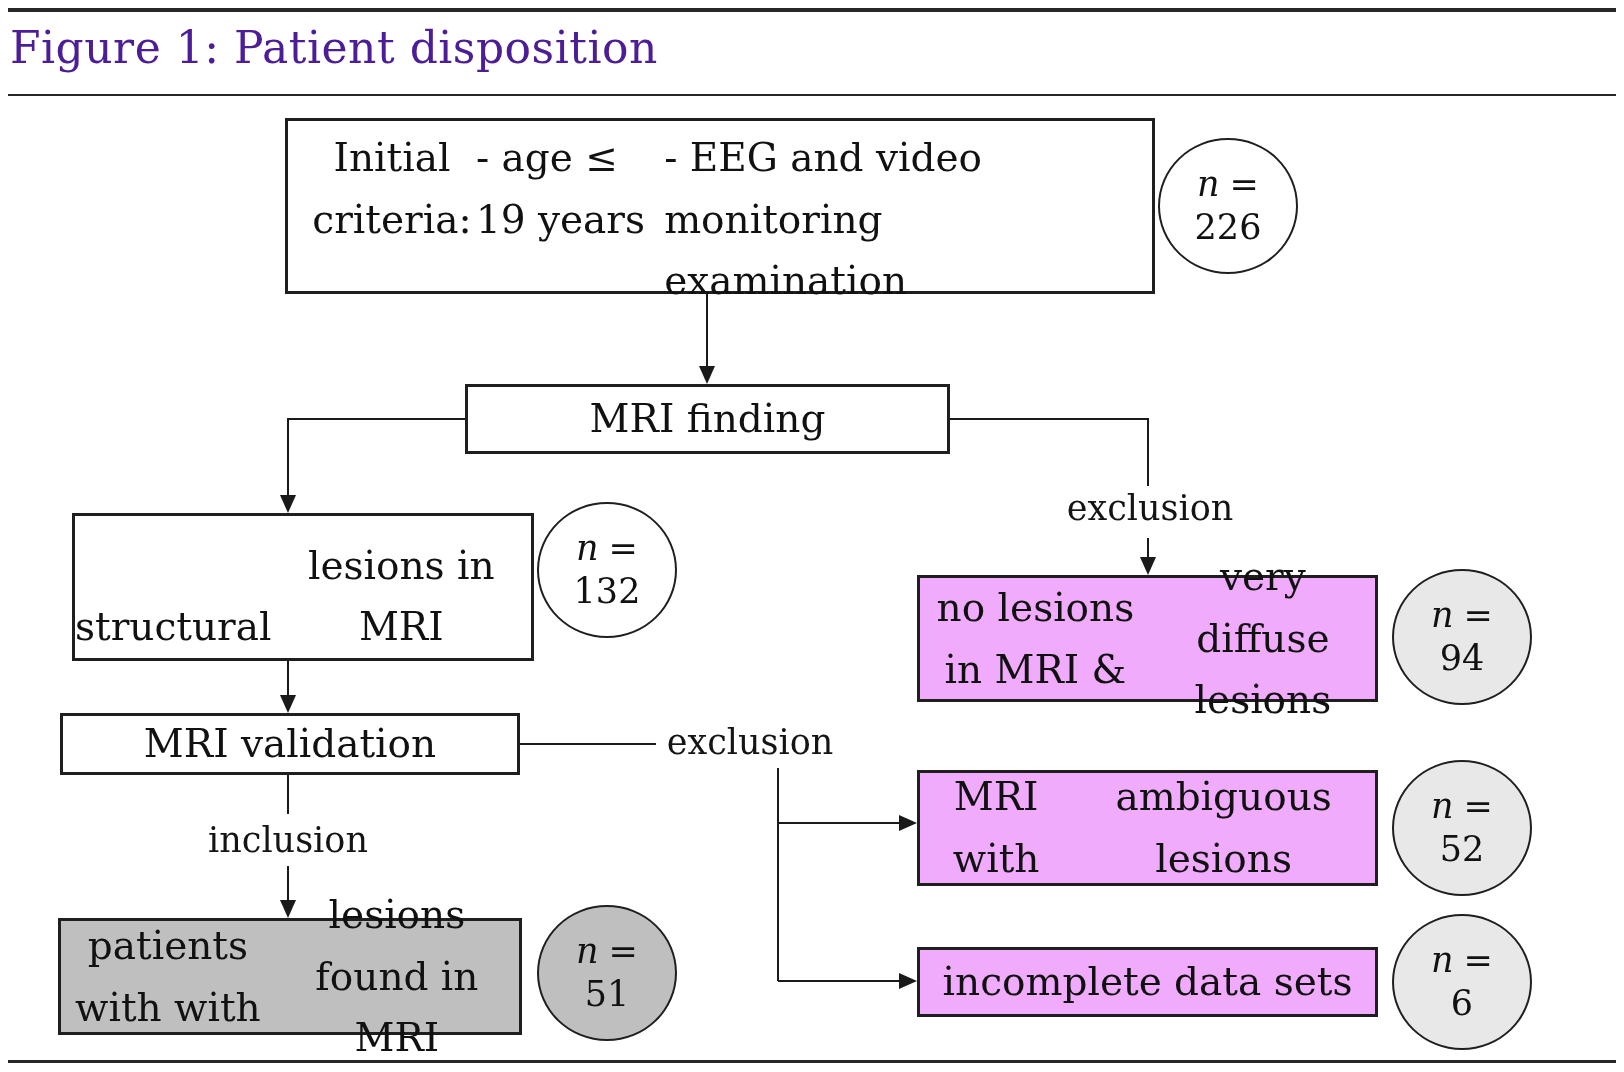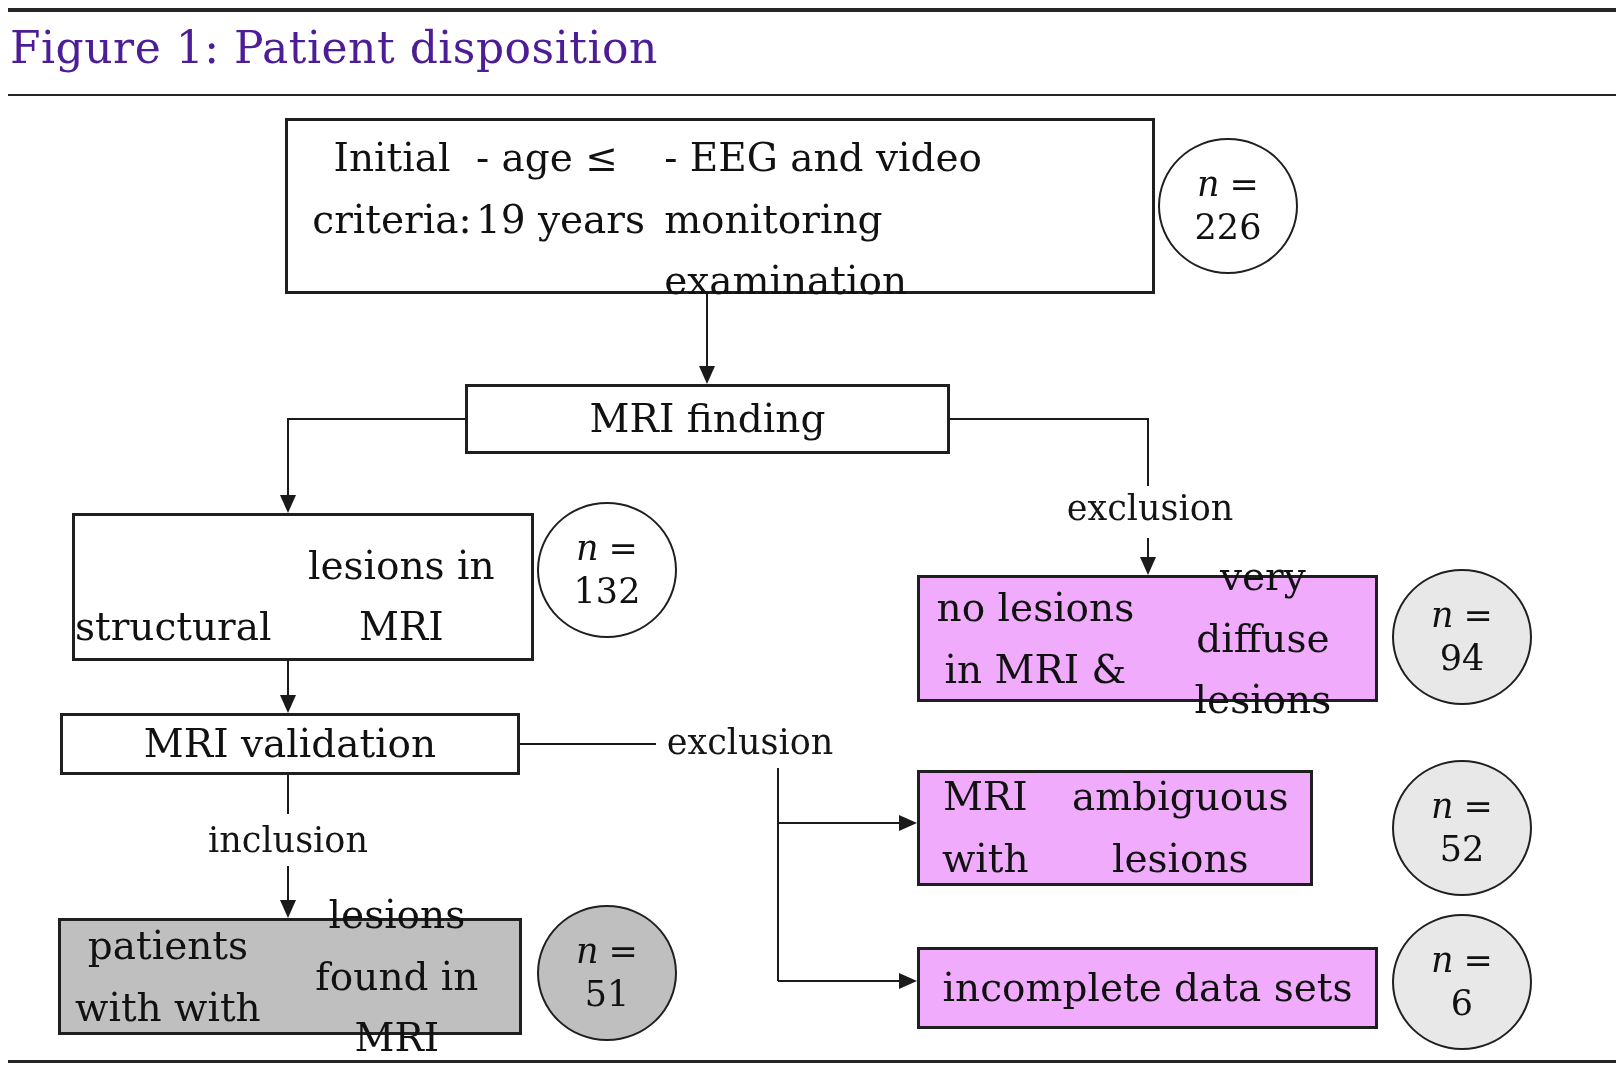--- a/index.html
+++ b/index.html
@@ -138,21 +138,21 @@
     </div>
     <div class="nval">94</div>
   </div>
 
   <div class="node" style="left:60px;top:713px;width:460px;height:62px;">
     <div>MRI validation</div>
   </div>
 
   <div class="edge-label" style="left:650px;top:722px;">exclusion</div>
 
-  <div class="node light" style="left:917px;top:770px;width:396px;height:116px;">
+  <div class="node light" style="left:917px;top:770px;width:461px;height:116px;">
     <div>MRI with</div>
     <div>ambiguous lesions</div>
   </div>
 
   <div class="count light" style="left:1392px;top:760px;width:140px;height:136px;">
     <div class="nrow">
       <span class="var">n</span>
       <span class="eq">=</span>
     </div>
     <div class="nval">52</div>
@@ -166,21 +166,21 @@
   </div>
 
   <div class="count dark" style="left:537px;top:905px;width:140px;height:136px;">
     <div class="nrow">
       <span class="var">n</span>
       <span class="eq">=</span>
     </div>
     <div class="nval">51</div>
   </div>
 
-  <div class="node light" style="left:917px;top:947px;width:461px;height:82px;">
+  <div class="node light" style="left:917px;top:947px;width:461px;height:70px;">
     <div>incomplete data sets</div>
   </div>
 
   <div class="count light" style="left:1392px;top:914px;width:140px;height:136px;">
     <div class="nrow">
       <span class="var">n</span>
       <span class="eq">=</span>
     </div>
     <div class="nval">6</div>
   </div>

